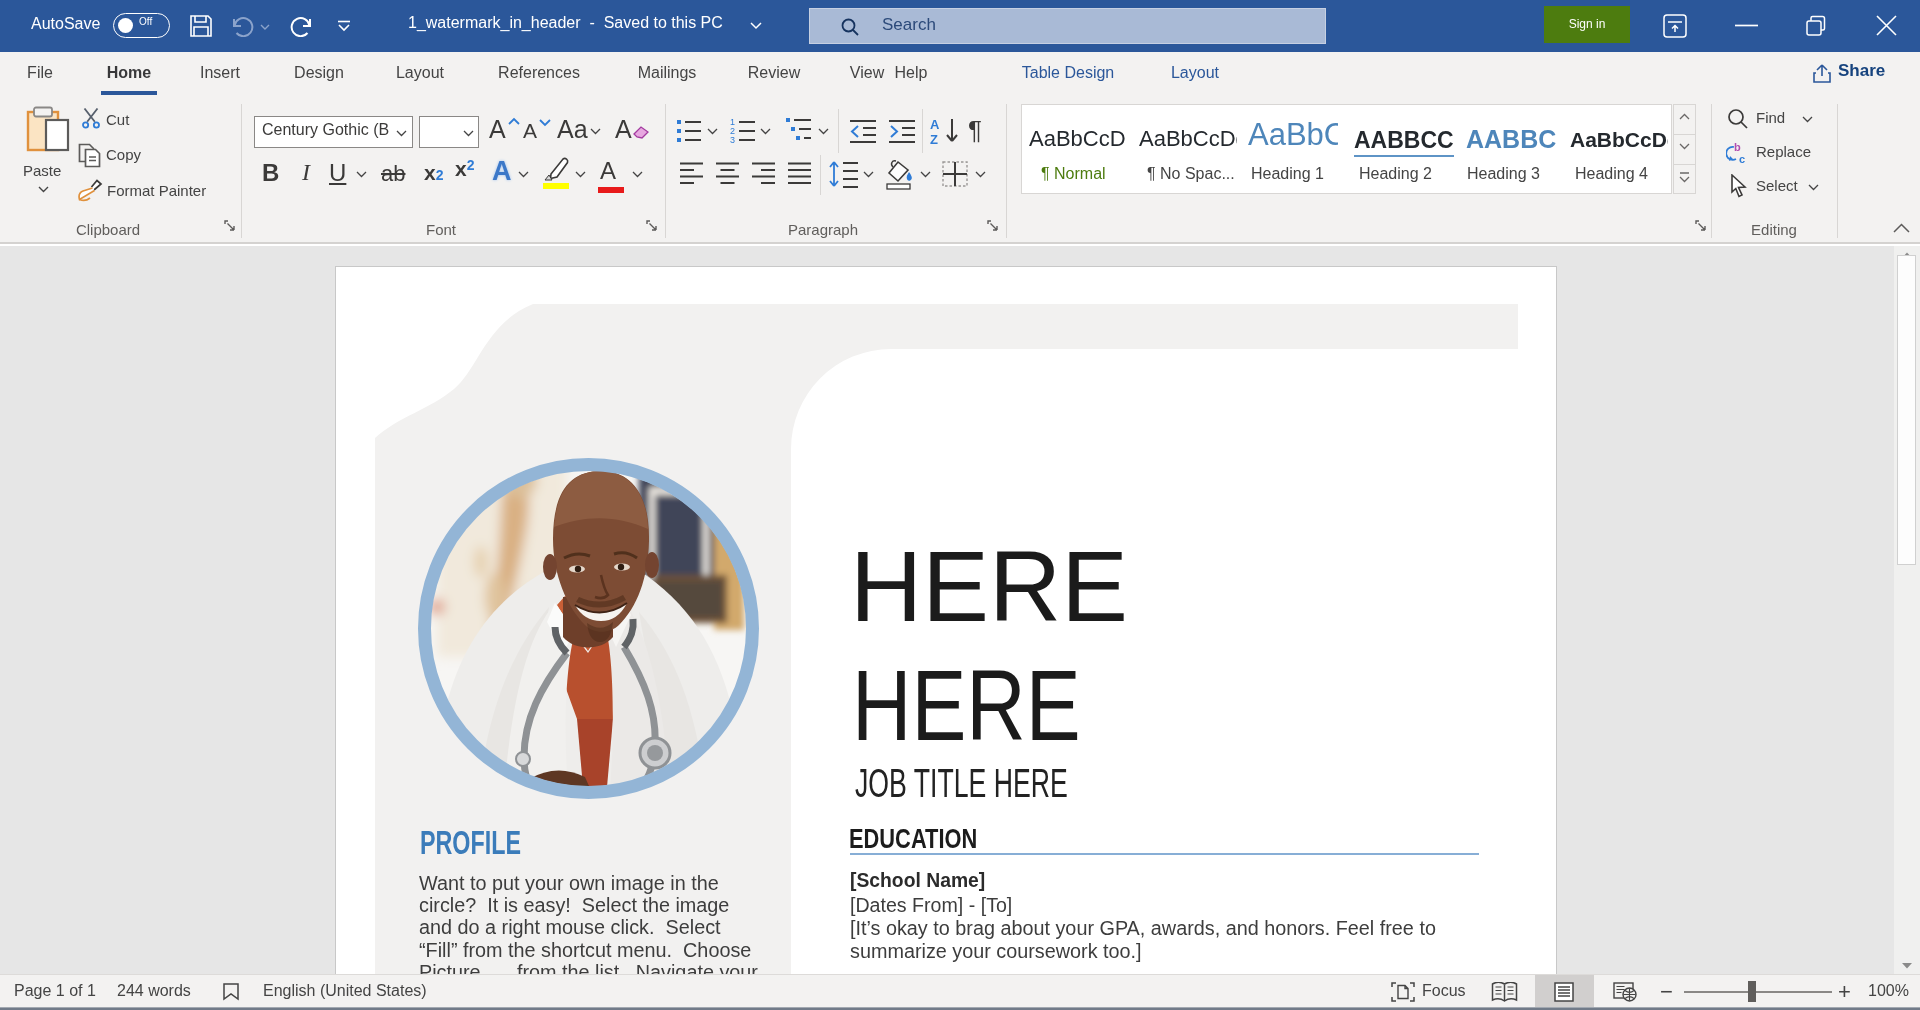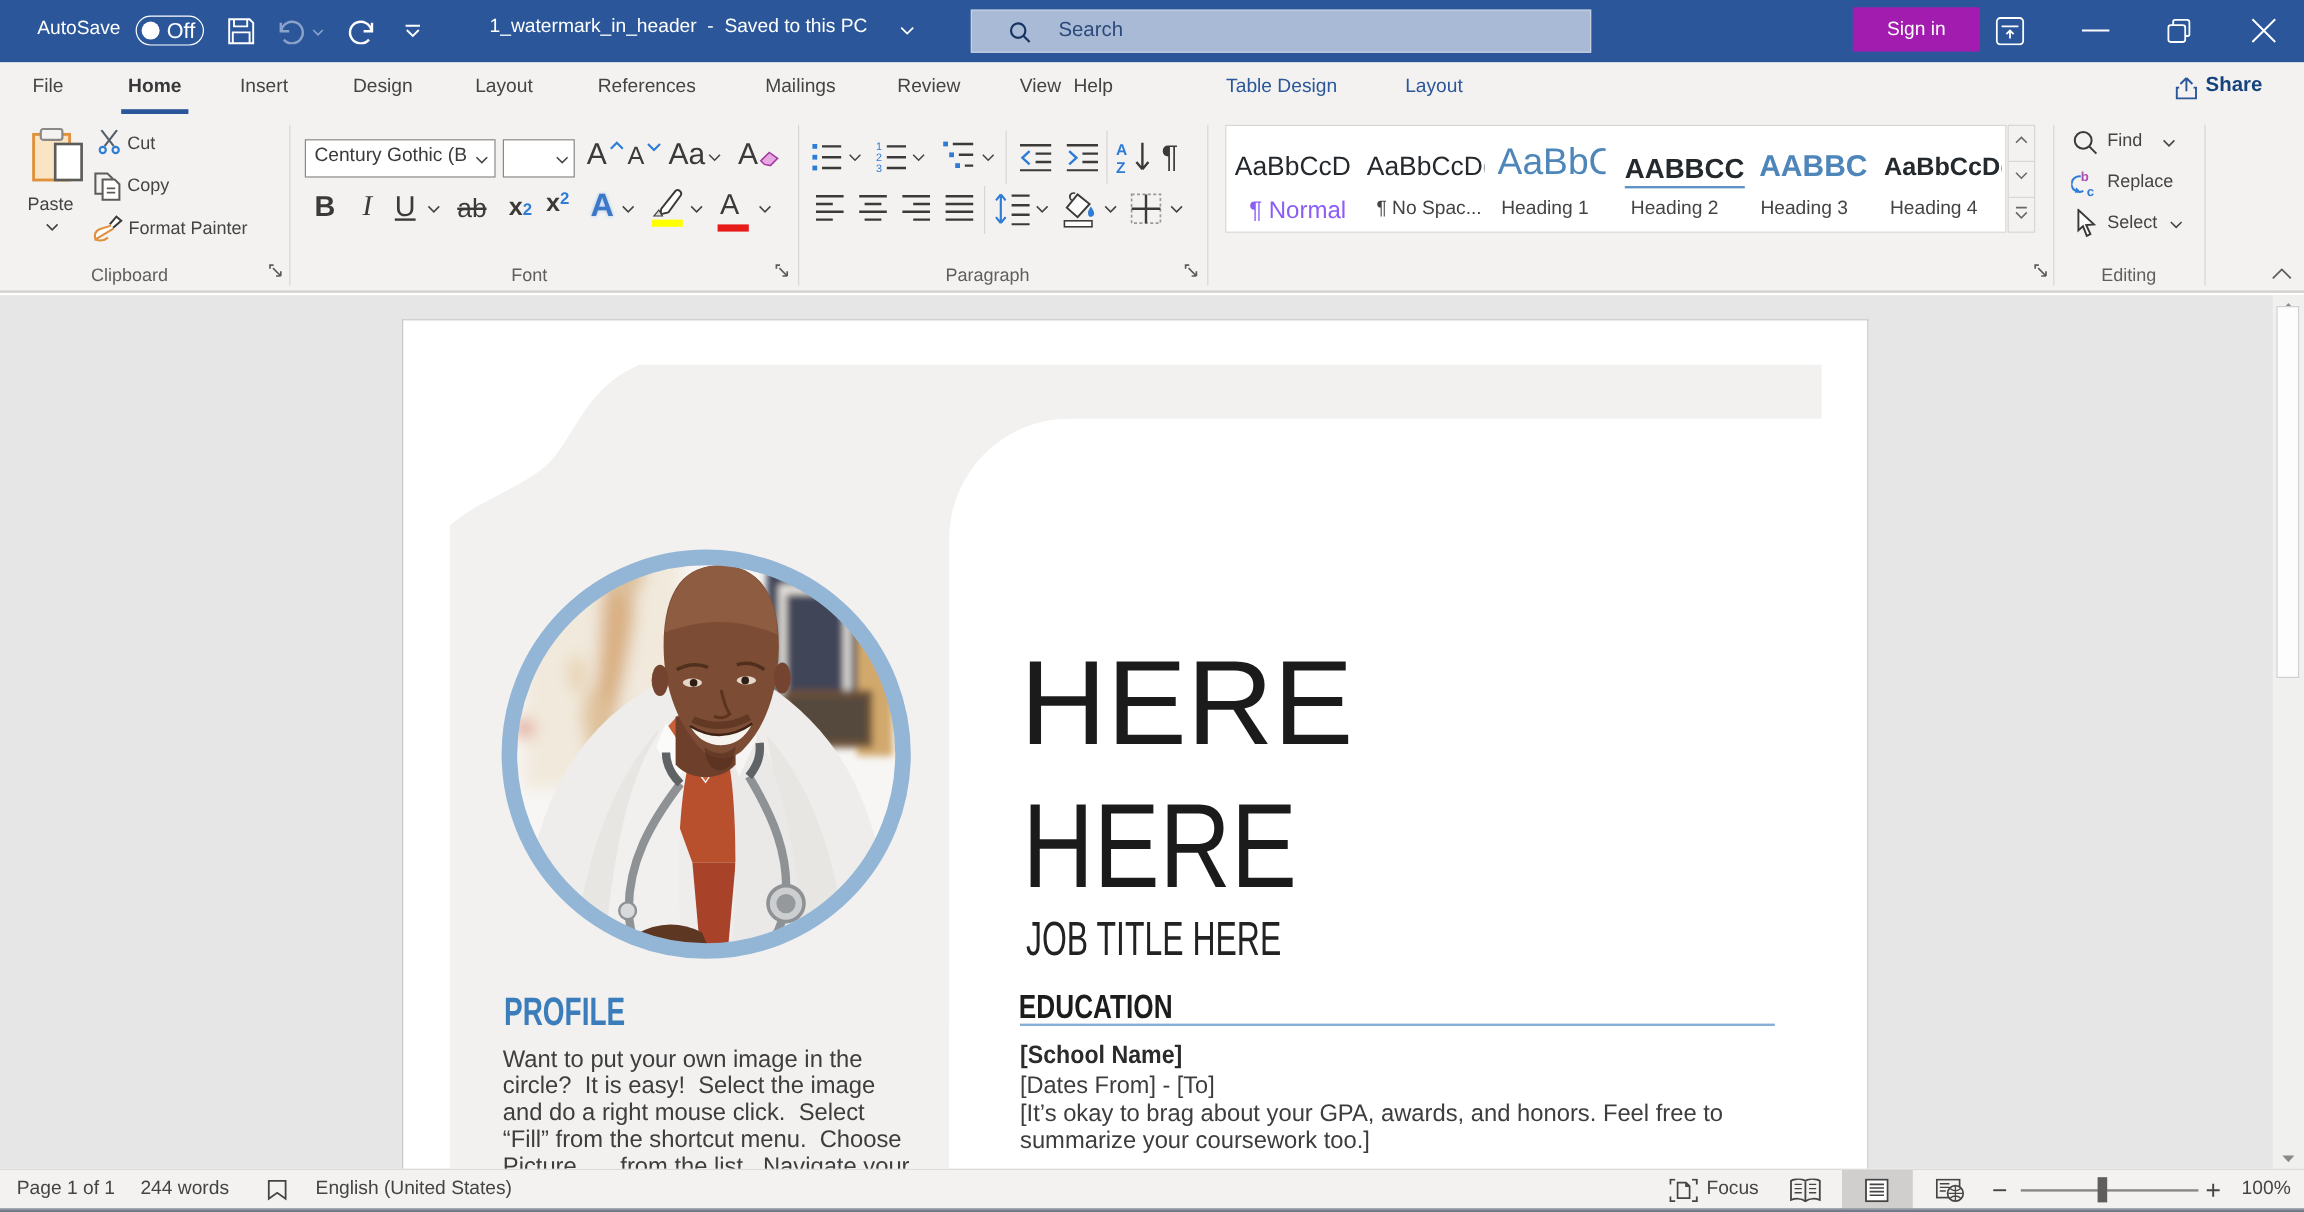--- a/index.html
+++ b/index.html
@@ -20,21 +20,21 @@
 .launcher { position:absolute; width:13px; height:13px; }
 svg { display:block; }
 </style>
 </head>
 <body>
 
 <div id="titlebar">
   <div class="abs" style="left:31px; top:15px; font-size:16px;">AutoSave</div>
   <div class="abs" style="left:113px; top:13px; width:57px; height:25px; border:1.4px solid #fff; border-radius:13px;">
     <div class="abs" style="left:4px; top:3.8px; width:15px; height:15px; background:#fff; border-radius:50%;"></div>
-    <div class="abs" style="left:25px; top:2.4px; font-size:18px;">Off</div>
+    <div class="abs" style="left:25px; top:2.4px; font-size:10px;">Off</div>
   </div>
 
   <svg class="abs" style="left:188px; top:13px;" width="26" height="26" viewBox="0 0 26 26">
     <path d="M3 3 h17 l3 3 v17 h-20 z" fill="none" stroke="#fff" stroke-width="1.6"></path>
     <path d="M7 3 v6 h11 v-6" fill="none" stroke="#fff" stroke-width="1.6"></path>
     <path d="M6 23 v-9 h14 v9" fill="none" stroke="#fff" stroke-width="1.6"></path>
   </svg>
 
   <svg class="abs" style="left:231px; top:15px;" width="26" height="22" viewBox="0 0 26 22">
     <path d="M3 4 v7 h7" fill="none" stroke="#8ba3cb" stroke-width="2"></path>
@@ -59,21 +59,21 @@
     </svg>
 
   <div class="abs" style="left:809px; top:8px; width:517px; height:36px; background:#a9bad6; border:1px solid #c6d0e2;">
     <svg class="abs" style="left:30px; top:8px;" width="20" height="20" viewBox="0 0 20 20">
       <circle cx="8.5" cy="8.5" r="6" fill="none" stroke="#16335f" stroke-width="1.8"></circle>
       <path d="M13 13 l5 5" stroke="#16335f" stroke-width="1.8"></path>
     </svg>
     <div class="abs" style="left:72px; top:6px; font-size:17px; color:#2c4a7a;">Search</div>
   </div>
 
-  <div class="abs" style="left:1544px; top:6px; width:106px; height:37px; background:#a21caf; text-align:center; line-height:37px; font-size:16px;">Sign in</div>
+  <div class="abs" style="left:1544px; top:6px; width:86px; height:37px; background:#4d7c0f; text-align:center; line-height:37px; font-size:12px;">Sign in</div>
 
   <svg class="abs" style="left:1663px; top:14px;" width="24" height="24" viewBox="0 0 24 24">
     <rect x="1" y="1" width="22" height="22" rx="3" fill="none" stroke="#fff" stroke-width="1.5"></rect>
     <path d="M5 8 h14" stroke="#fff" stroke-width="1.5"></path>
     <path d="M12 18 v-6 M9 14.5 l3 -3 l3 3" fill="none" stroke="#fff" stroke-width="1.5"></path>
   </svg>
 
   <svg class="abs" style="left:1735px; top:24px;" width="23" height="3" viewBox="0 0 23 3">
       <path d="M0 1.5 h23" stroke="#fff" stroke-width="1.7"></path>
     </svg>
@@ -321,21 +321,21 @@
     <svg class="abs" style="left:5px; top:66px;" width="11" height="12" viewBox="0 0 11 12">
         <path d="M1 2 h9 M1 6 l4.5 4.5 L10 6" fill="none" stroke="#6a6867" stroke-width="1.3"></path>
       </svg>
   </div>
   <div class="grplabel" style="left:1297px; width:96px;margin-top:36px;">Styles</div>
   <svg class="launcher" style="left:1694px; top:124px;" viewBox="0 0 13 13">
       <path d="M2 5 V2 h3 M4.5 4.5 L11 11 M11 11 v-4 M11 11 h-4" fill="none" stroke="#5c5b5a" stroke-width="1.4"></path>
     </svg>
 
   <div class="abs" style="left:1029px; top:31px; width:97px; overflow:hidden; font-size:22px; color:#24292e; white-space:nowrap;">AaBbCcDd</div>
-  <div class="abs" style="left:1041px; top:70px; font-size:20px; color:#8b5cf6;text-align:center;">¶ Normal</div>
+  <div class="abs" style="left:1041px; top:70px; font-size:16px; color:#4d7c0f;text-align:center;">¶ Normal</div>
   <div class="abs" style="left:1139px; top:31px; width:98px; overflow:hidden; font-size:22px; color:#24292e; white-space:nowrap;">AaBbCcDd</div>
   <div class="abs" style="left:1147px; top:70px; font-size:16px; color:#444;">¶ No Spac...</div>
   <div class="abs" style="left:1248px; top:22px; width:90px; overflow:hidden; font-size:31px; color:#4e86ba; white-space:nowrap;">AaBbC</div>
   <div class="abs" style="left:1251px; top:70px; font-size:16px; color:#444;">Heading 1</div>
   <div class="abs" style="left:1354px; top:32px; font-size:23px; font-weight:bold; color:#24292e; border-bottom:2px solid #5e94c6; padding-bottom:1px;text-align:center;">AABBCC</div>
   <div class="abs" style="left:1359px; top:70px; font-size:16px; color:#444;">Heading 2</div>
   <div class="abs" style="left:1466px; top:30px; font-size:25px; font-weight:bold; color:#4e86ba;">AABBC</div>
   <div class="abs" style="left:1467px; top:70px; font-size:16px; color:#444;text-align:right;">Heading 3</div>
   <div class="abs" style="left:1570px; top:33px; width:98px; overflow:hidden; font-size:21px; font-weight:bold; color:#24292e; white-space:nowrap;">AaBbCcDd</div>
   <div class="abs" style="left:1575px; top:70px; font-size:16px; color:#444;">Heading 4</div>

